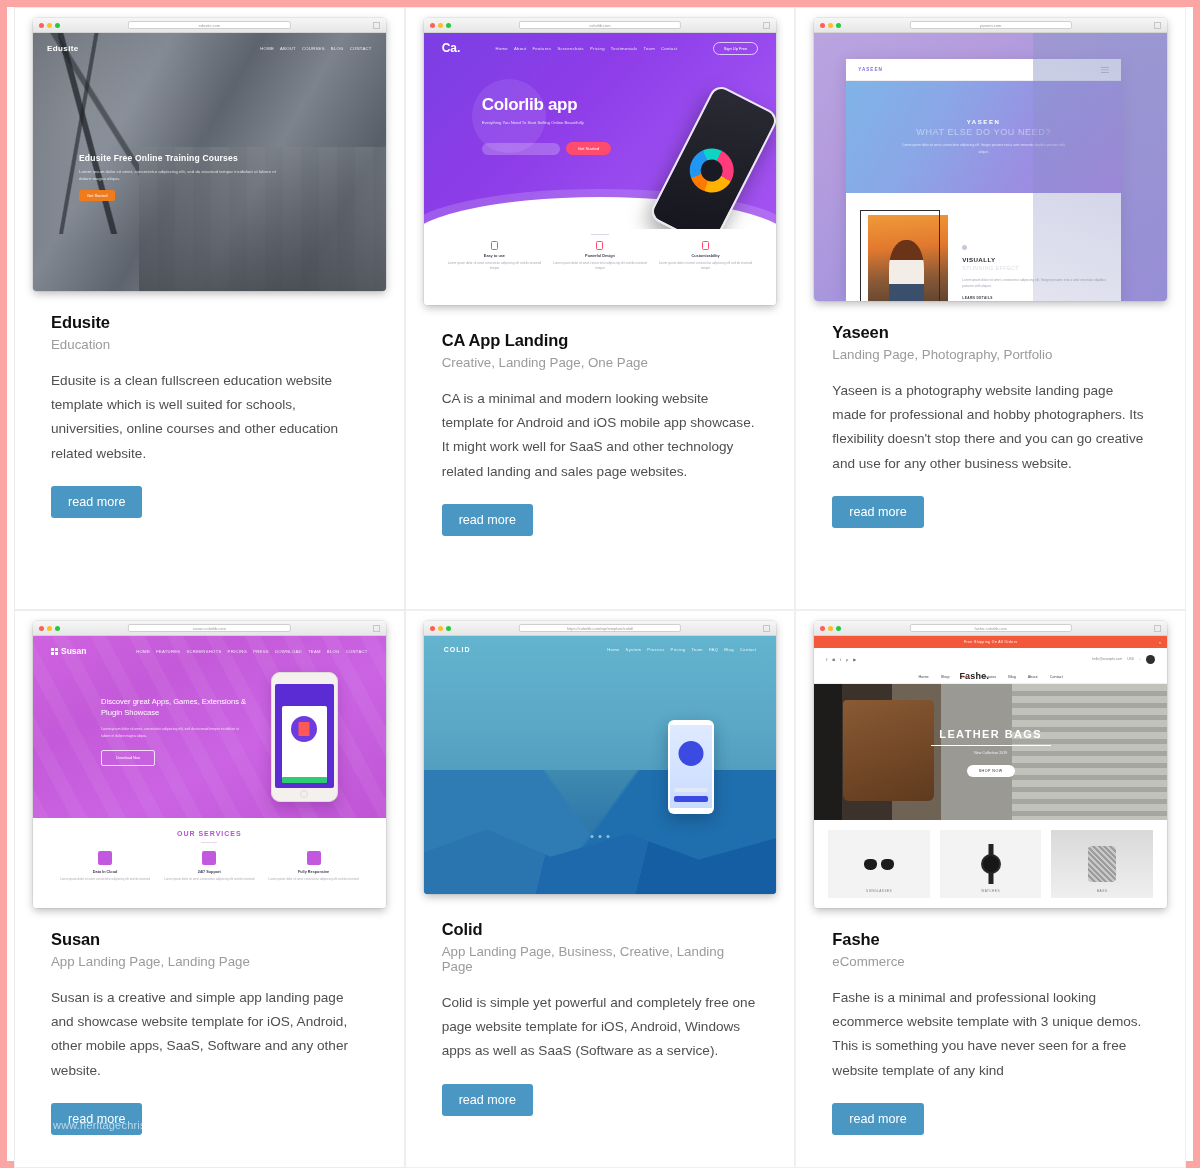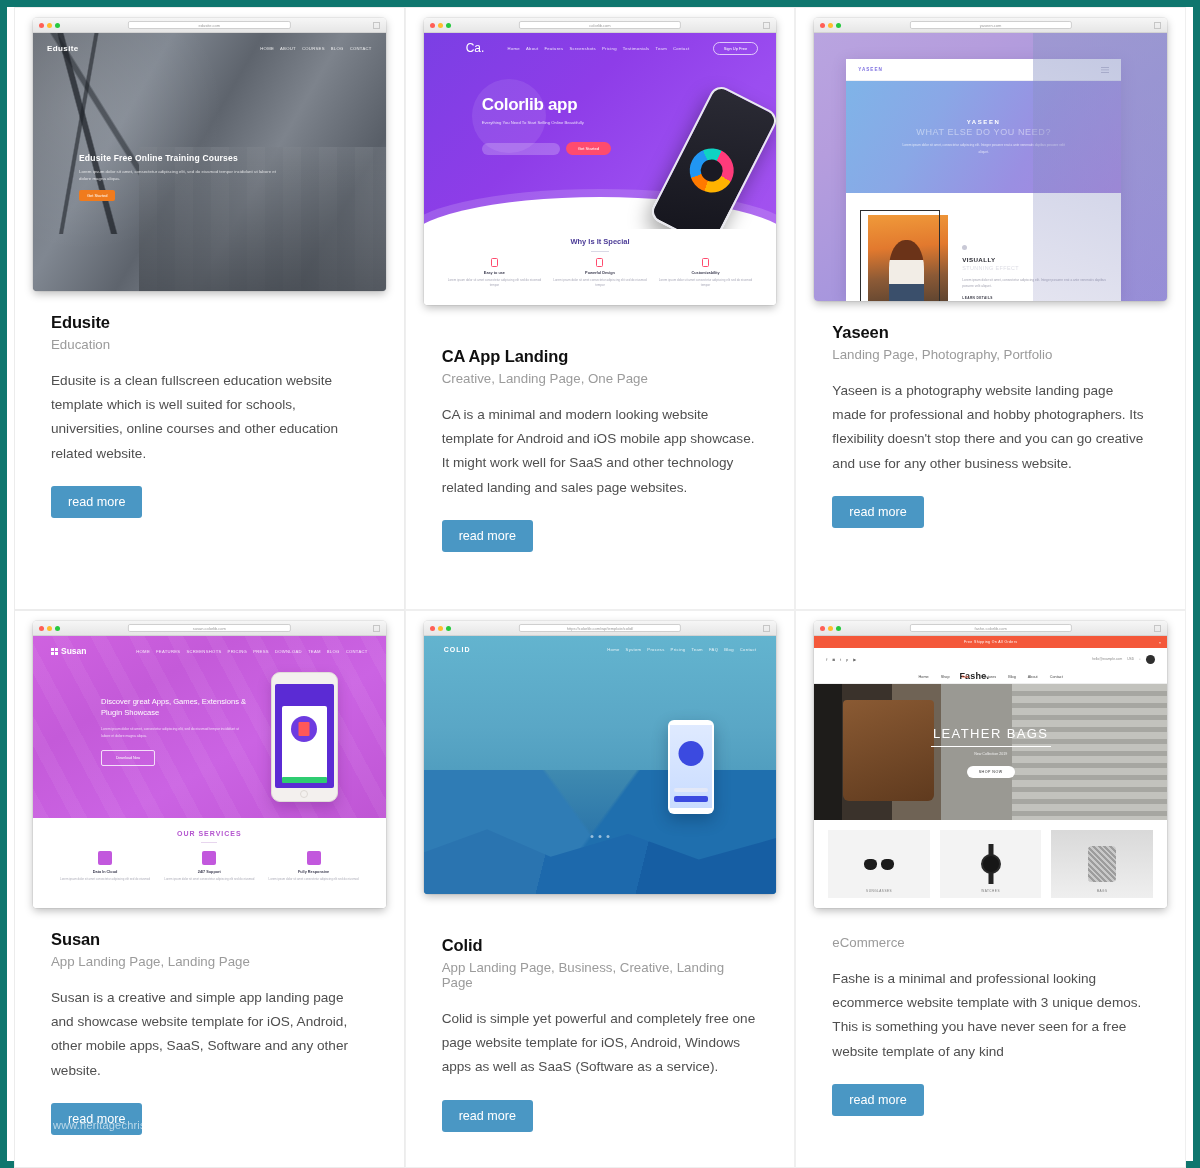--- a/index.html
+++ b/index.html
@@ -4,21 +4,21 @@
 <style>
   * { box-sizing: border-box; margin: 0; padding: 0; }
   html, body {
     width: 1200px; height: 1168px;
     font-family: "Liberation Sans", sans-serif;
     background: #ffffff;
     overflow: hidden;
   }
   .page-frame {
     position: absolute; inset: 0;
-    border: 7px solid #0f766e;
+    border: 7px solid #fca5a5;
     background: #ffffff;
   }
   .grid {
     position: absolute;
     left: 7px; top: 0; right: 7px; bottom: 7px;
     display: grid;
     grid-template-columns: repeat(3, 1fr);
     grid-template-rows: 603px 558px;
     background: #ffffff;
   }
@@ -109,21 +109,21 @@
   .ca-top:after {
     content:""; position:absolute; left:-5%; bottom:-14px; width:110%; height:46px;
     background:#fff; border-radius: 50% 50% 0 0 / 100% 100% 0 0;
   }
   .ca-top:before {
     content:""; position:absolute; left:-5%; bottom:-4px; width:110%; height:44px;
     background: rgba(255,255,255,.16); border-radius: 50% 50% 0 0 / 100% 100% 0 0;
   }
   .ca-head { position: absolute; top: 8px; left: 0; right: 0; display: flex;
     align-items: center; justify-content: space-between; padding: 0 18px; color: #fff; z-index: 3; }
-  .ca-logo { font-size: 12px; font-weight: 400; margin-left: 24px; }
+  .ca-logo { font-size: 12px; font-weight: 700; }
   .ca-signup { border: 1px solid rgba(255,255,255,.7); border-radius: 9px;
     padding: 3px 10px; font-size: 4px; }
   .ca-hero { position: absolute; left: 58px; top: 62px; z-index: 3; color: #fff; }
   .ca-hero h3 { font-size: 17px; font-weight: 700; letter-spacing: -.3px; }
   .ca-hero p { font-size: 4.2px; opacity: .8; margin-top: 5px; }
   .ca-form { display: flex; gap: 6px; margin-top: 17px; align-items: center; }
   .ca-input { width: 78px; height: 12px; border-radius: 7px; background: rgba(255,255,255,.22); }
   .ca-cta { background: #ff4b6e; color: #fff; font-size: 4.2px; padding: 4px 12px; border-radius: 7px; }
   .ca-circle { position: absolute; left: 48px; top: 46px; width: 74px; height: 74px;
     border-radius: 50%; background: rgba(255,255,255,.09); z-index: 2; }
@@ -267,21 +267,21 @@
     font-size: 3.8px; color: #4a4a4a; border-bottom: 1px solid #eee; }
   .fa-nav .on { color: #f4583a; }
   .fa-hero { height: 136px; position: relative; overflow: hidden;
     background: linear-gradient(90deg,#1e1c1a 0 8%, #3a322b 8% 22%, #6f6355 22% 36%, #9a9993 36% 56%, #b7b7b2 56% 100%); }
   .fa-hero:before { content:""; position:absolute; left:8%; top:12%; width:26%; height:74%;
     background: linear-gradient(160deg,#8a5a33,#5f3a1e); border-radius: 4px 4px 6px 6px; }
   .fa-hero:after { content:""; position:absolute; right:0; top:0; width:44%; height:100%;
     background: repeating-linear-gradient(180deg, #c2c2bd 0 7px, #a6a6a1 7px 12px); }
   .fa-hero-txt { position: absolute; inset: 0; display: flex; flex-direction: column;
     align-items: center; justify-content: center; color: #fff; z-index: 3; }
-  .fa-hero-txt h3 { font-size: 13px; font-weight: 400; letter-spacing: 1.4px; }
+  .fa-hero-txt h3 { font-size: 11px; font-weight: 700; letter-spacing: 1.4px; }
   .fa-hero-line { width: 120px; height: 1px; background: #fff; margin: 5px 0; }
   .fa-hero-txt p { font-size: 3.6px; opacity: .85; }
   .fa-shop { background: #fff; color: #262626; font-size: 3.6px; padding: 4px 12px;
     border-radius: 9px; margin-top: 10px; letter-spacing: .5px; }
   .fa-prods { display: flex; gap: 10px; padding: 10px 14px 0; background: #fff; }
   .fa-prod { flex: 1; position: relative; height: 68px; background: #f3f3f3;
     display: flex; align-items: center; justify-content: center; }
   .fa-prod .cap { position: absolute; bottom: 5px; left: 50%; transform: translateX(-50%);
     font-size: 3.1px; color: #7a7a7a; letter-spacing: .5px; }
   .fa-sun { width: 30px; height: 11px; position: relative; }
@@ -292,21 +292,21 @@
     border: 2px solid #2b2b2b; position: relative; }
   .fa-watch:before, .fa-watch:after { content:""; position:absolute; left:50%; transform:translateX(-50%);
     width:5px; height:12px; background:#232323; }
   .fa-watch:before { top:-12px; } .fa-watch:after { bottom:-12px; }
   .fa-bag { width: 28px; height: 36px; border-radius: 4px;
     background: repeating-linear-gradient(45deg,#9d9d9d 0 2px,#c9c9c9 2px 4px); }
   .fa-prod.bagcell { background: linear-gradient(180deg,#d9d9d9,#efefef); }
 
   
   .body { padding: 22px 36px 0 36px; flex: 1; }
-  .body.p2 { padding-top: 42px; }
+  .body.p2 { padding-top: 26px; }
   h2.title { font-size: 16.5px; color: #101010; font-weight: 700; letter-spacing: -.1px; }
   .cats { font-size: 13.3px; color: #9b9b9b; margin-top: 5px; font-weight: 400; }
   .desc { font-size: 13.6px; color: #4f4f4f; line-height: 1.78; margin-top: 17px; }
   .readmore {
     display: inline-block; margin-top: 20px;
     background: #4a97c4; color: #ffffff;
     font-size: 12.6px; padding: 9px 17px; border-radius: 3px;
     border: none; cursor: pointer; position: relative;
     box-shadow: 1px 1px 0 rgba(255,255,255,.5);
   }
@@ -397,21 +397,20 @@
               <div class="ca-form">
                 <span class="ca-input"></span>
                 <span class="ca-cta">Get Started</span>
               </div>
             </div>
             <div class="ca-phone">
               <div class="ca-donut"></div>
             </div>
           </div>
           <div class="ca-bottom">
-            <h4>Why Is It Special</h4>
             <div class="ca-rule"></div>
             <div class="ca-feats">
               <div class="ca-feat">
                 <div class="ca-ficon"></div>
                 <strong>Easy to use</strong>
                 <span>Lorem ipsum dolor sit amet consectetur adipiscing elit sed do eiusmod tempor</span>
               </div>
               <div class="ca-feat">
                 <div class="ca-ficon"></div>
                 <strong>Powerful Design</strong>
@@ -674,20 +673,21 @@
             </div>
             <div class="fa-prod bagcell">
               <span class="fa-bag"></span>
               <span class="cap">BAGS</span>
             </div>
           </div>
         </div>
       </div>
     </div>
     <div class="body">
+      <h2 class="title">Fashe</h2>
       <div class="cats">eCommerce</div>
       <p class="desc">Fashe is a minimal and professional looking ecommerce website template with 3 unique demos. This is something you have never seen for a free website template of any kind</p>
       <button class="readmore">read more</button>
     </div>
   </div>
 
 </div>
 </div>
 
 </body></html>

